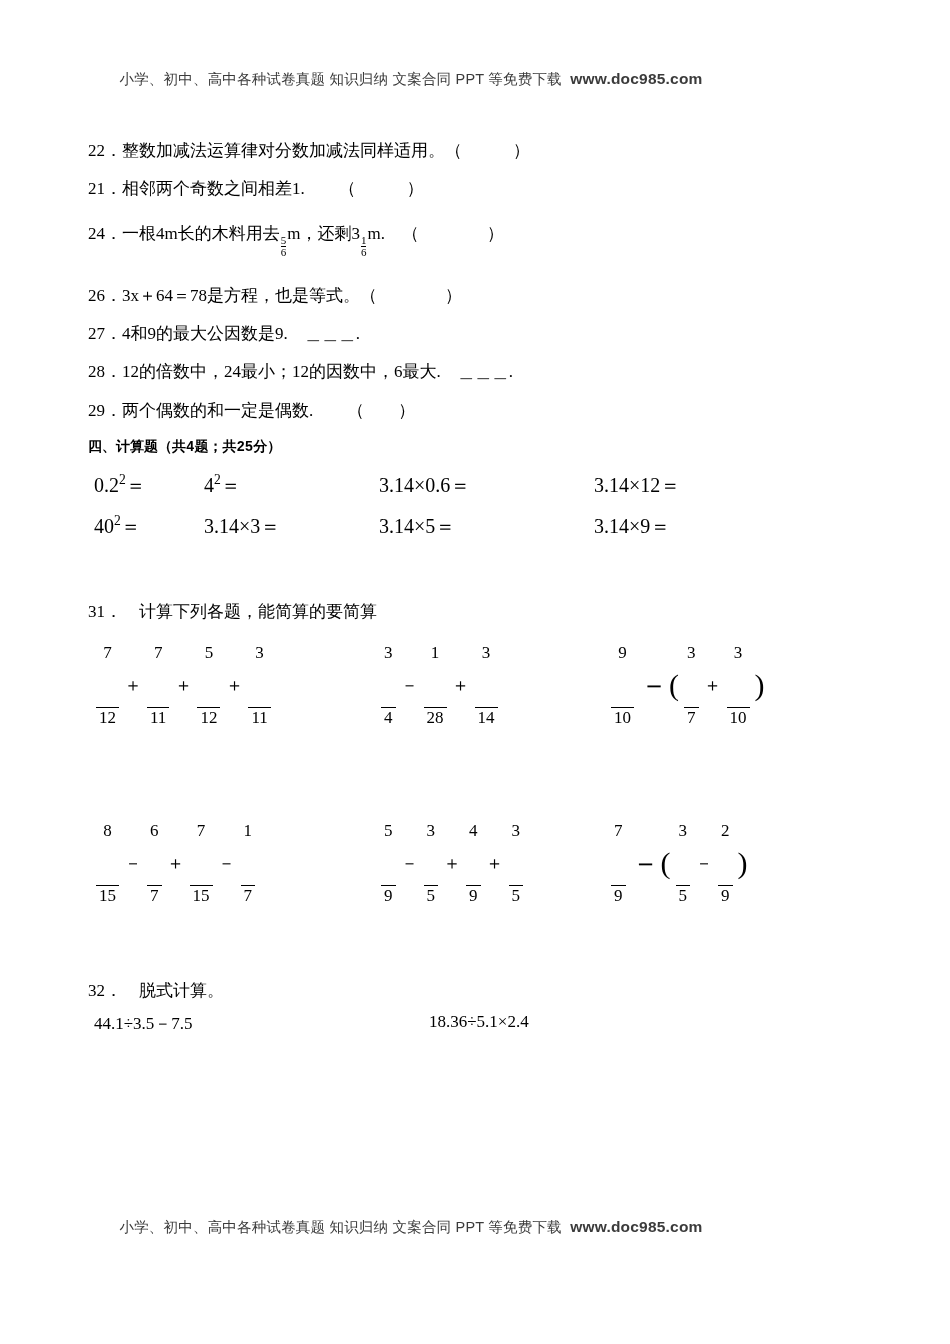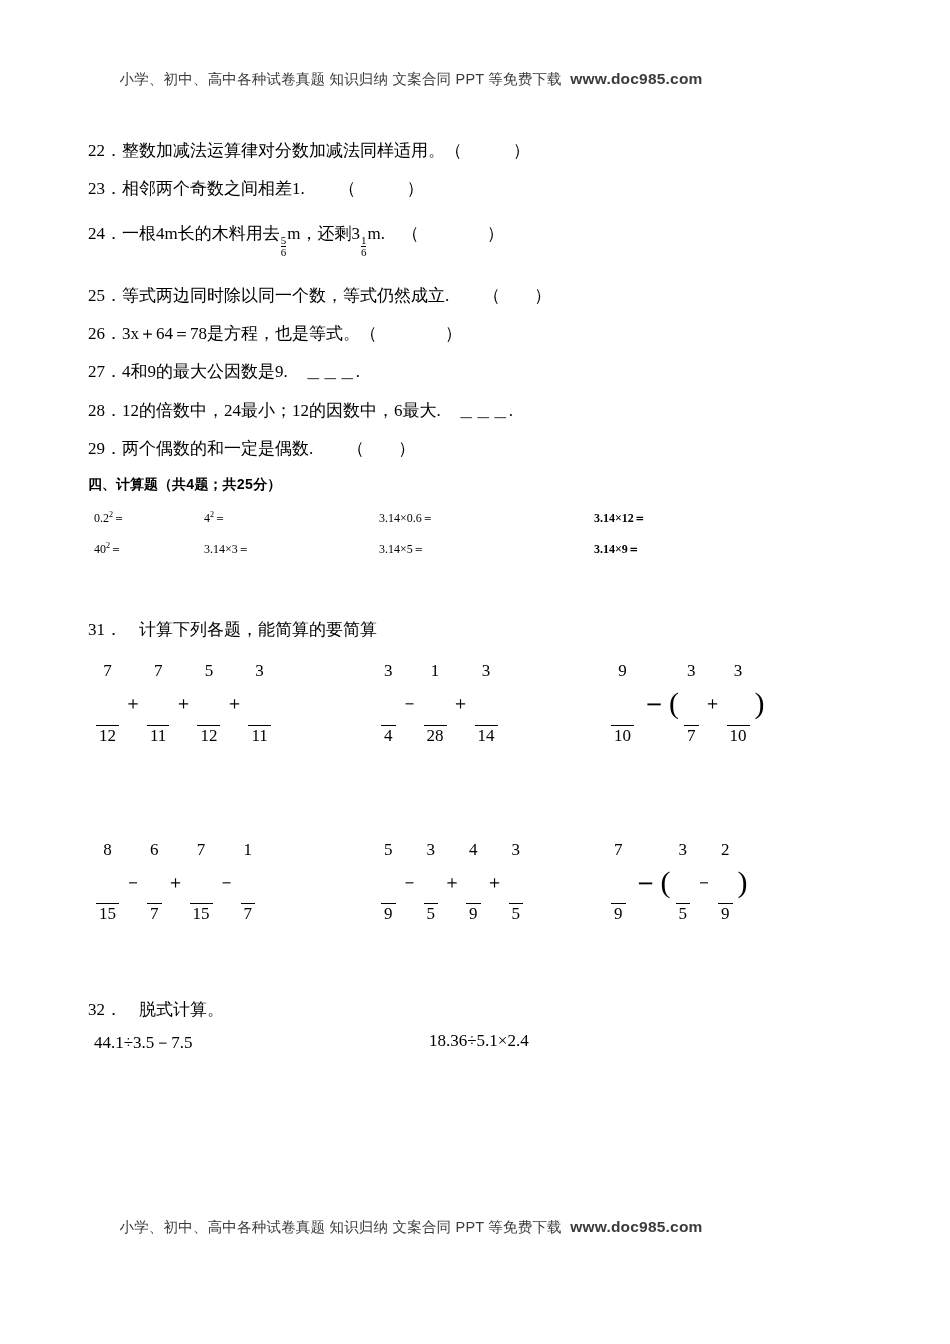--- a/index.html
+++ b/index.html
@@ -79,32 +79,32 @@
     margin: 14px 0 16px 0;
   }
 
   .sub-q {
     font-size: 17px;
     margin-bottom: 14px;
   }
 
   .grid-row {
     display: flex;
-    font-size: 12px;
+    font-size: 20px;
     margin-bottom: 14px;
     padding-left: 6px;
     align-items: center;
   }
   .grid-row .cell {
     white-space: pre;
   }
   .c1 { width: 110px; }
   .c2 { width: 175px; font-family: Liberation Serif, serif; }
   .c3 { width: 215px; }
-  .c4 { width: 200px; font-weight: bold; }
+  .c4 { width: 200px; }
 
   sup { font-size: 0.68em; vertical-align: super; }
 
   .expr-row {
     display: flex;
     align-items: flex-start;
     margin-top: 20px;
     padding-left: 6px;
   }
   .expr-row .slot1 { width: 285px; }
@@ -154,25 +154,24 @@
 <body>
 
 <div class="page">
 
   <div class="watermark top"><span>小学、初中、高中各种试卷真题 知识归纳 文案合同 PPT 等免费下载  </span><span class="url">www.doc985.com</span></div>
 
   <div class="content">
 
     <div class="q-line"><span class="q-num">22．</span><span>整数加减法运算律对分数加减法同样适用。（　　　）</span></div>
 
-    <div class="q-line"><span class="q-num">23．</span><span>相邻两个奇数之间相差1.　　（　　　）</span></div>
+    <div class="q-line"><span class="q-num">21．</span><span>相邻两个奇数之间相差1.　　（　　　）</span></div>
 
     <div class="q-line" style="margin-top:18px;margin-bottom:24px;"><span class="q-num">24．</span><span>一根4m长的木料用去</span><span class="frac-inline"><span class="num">5</span><span class="den">6</span></span><span>m，还剩3</span><span class="frac-inline"><span class="num">1</span><span class="den">6</span></span><span>m.　（　　　　）</span></div>
 
-    <div class="q-line"><span class="q-num">25．</span><span>等式两边同时除以同一个数，等式仍然成立.　　（　　）</span></div>
 
     <div class="q-line"><span class="q-num">26．</span><span>3x＋64＝78是方程，也是等式。（　　　　）</span></div>
 
     <div class="q-line"><span class="q-num">27．</span><span>4和9的最大公因数是9.　＿＿＿.</span></div>
 
     <div class="q-line"><span class="q-num">28．</span><span>12的倍数中，24最小；12的因数中，6最大.　＿＿＿.</span></div>
 
     <div class="q-line"><span class="q-num">29．</span><span>两个偶数的和一定是偶数.　　（　　）</span></div>
 
     <div class="section-title">四、计算题（共4题；共25分）</div>

